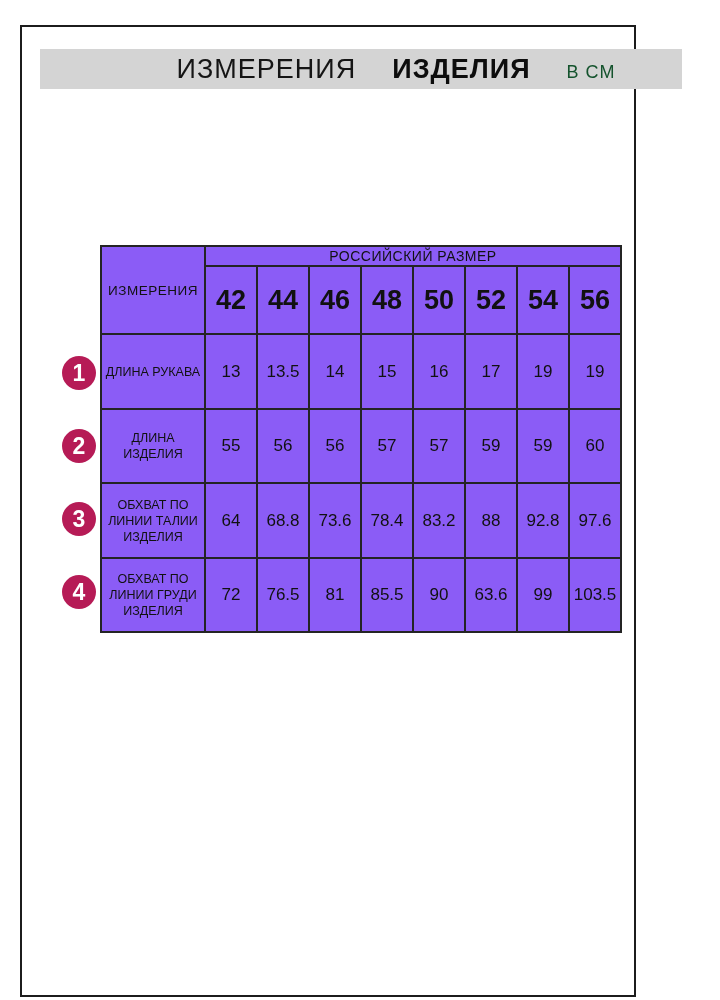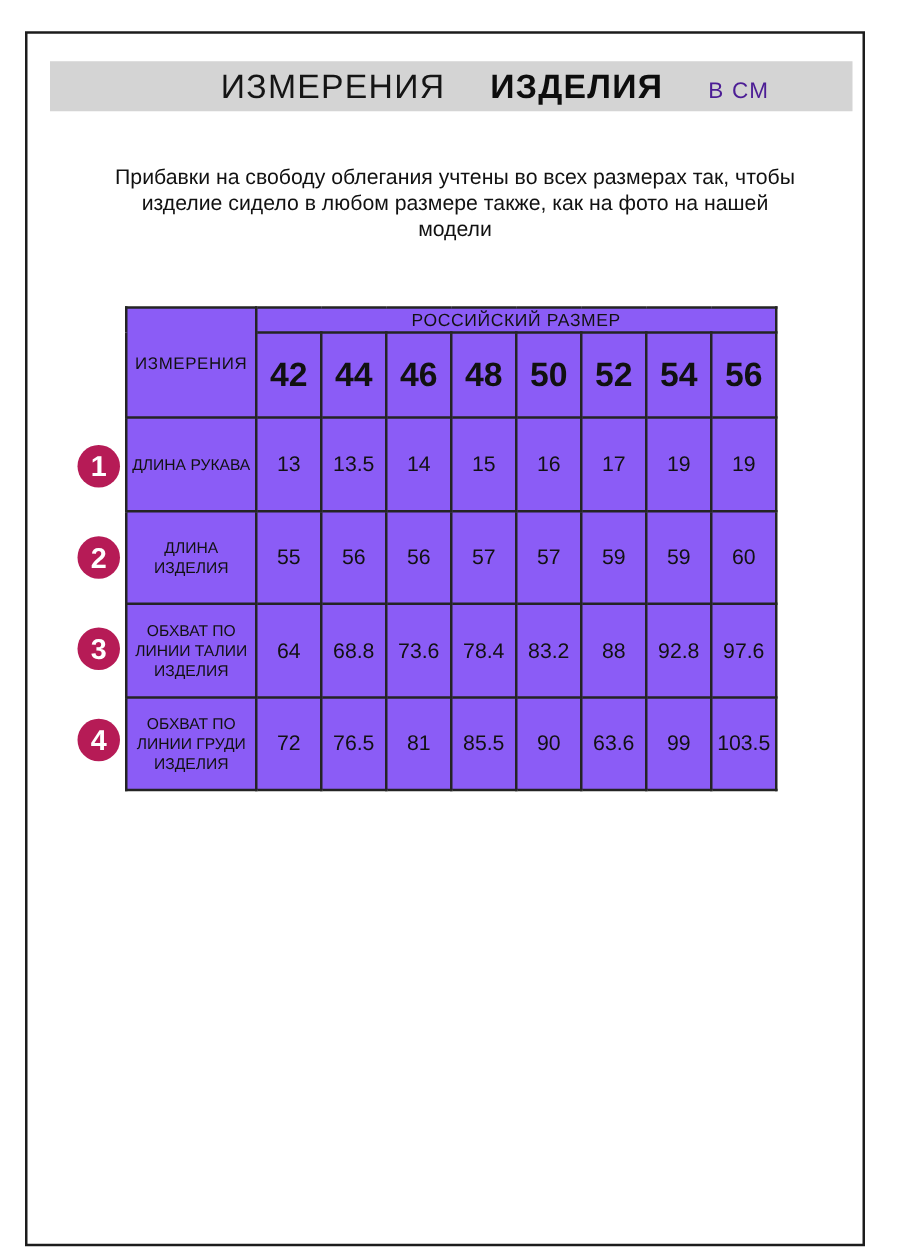--- a/index.html
+++ b/index.html
@@ -7,21 +7,21 @@
     width: 720px; height: 1000px;
     background: #ffffff;
     font-family: "Liberation Sans", sans-serif;
     color: #111111;
     position: relative;
     overflow: hidden;
   }
   .frame {
     position: absolute;
     left: 20px; top: 25px;
-    width: 672px; height: 972px;
+    width: 616px; height: 972px;
     border: 2px solid #1c1c1c;
     background: #ffffff;
   }
   
   .title-bar {
     position: absolute;
     left: 18px; top: 22px;
     width: 642px; height: 40px;
     background: #d4d4d4;
     display: flex;
@@ -30,21 +30,21 @@
   }
   .title-inner {
     display: flex;
     align-items: baseline;
     gap: 36px;
     transform: translateX(35px);
     white-space: nowrap;
   }
   .title-part1 { font-size: 27px; font-weight: 400; letter-spacing: 1px; color: #151515; }
   .title-part2 { font-size: 27px; font-weight: 700; letter-spacing: 1px; color: #0d0d0d; }
-  .title-units { font-size: 18px; font-weight: 400; letter-spacing: 1px; color: #4c1d95; }
+  .title-units { font-size: 18px; font-weight: 400; letter-spacing: 1px; color: #14532d; }
   
   .product-code {
     position: absolute;
     left: 0; top: 73px;
     width: 100%;
     text-align: center;
     font-size: 24px;
     font-weight: 400;
     transform: translateX(8px);
   }
@@ -127,25 +127,20 @@
 
   <div class="title-bar">
     <div class="title-inner">
       <span class="title-part1">ИЗМЕРЕНИЯ</span>
       <span class="title-part2">ИЗДЕЛИЯ</span>
       <span class="title-units">В СМ</span>
     </div>
   </div>
 
 
-  <div class="description">
-    <div>Прибавки на свободу облегания учтены во всех размерах так, чтобы</div>
-    <div>изделие сидело в любом размере также, как на фото на нашей</div>
-    <div>модели</div>
-  </div>
 
   <table class="size-table">
     <colgroup>
       <col style="width:104px">
       <col>
         <col>
         <col>
         <col>
         <col>
         <col>

